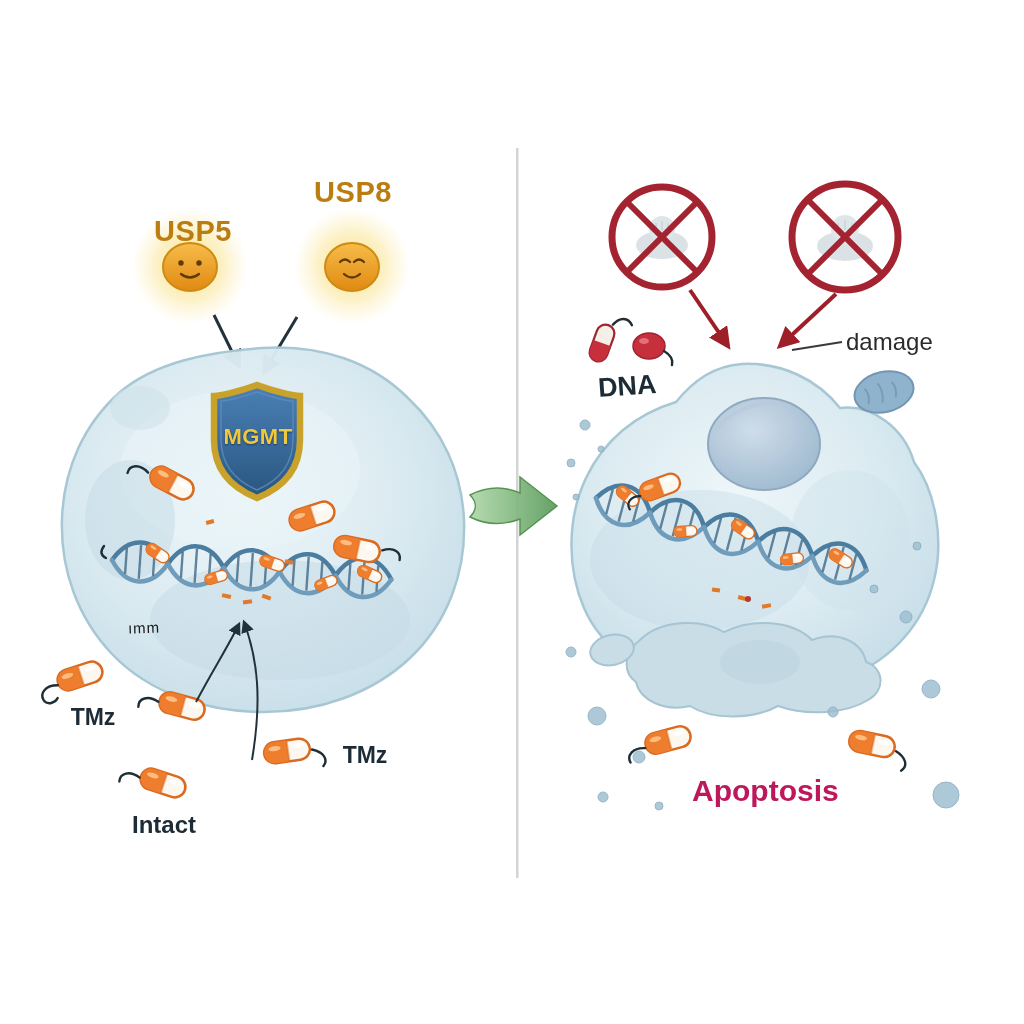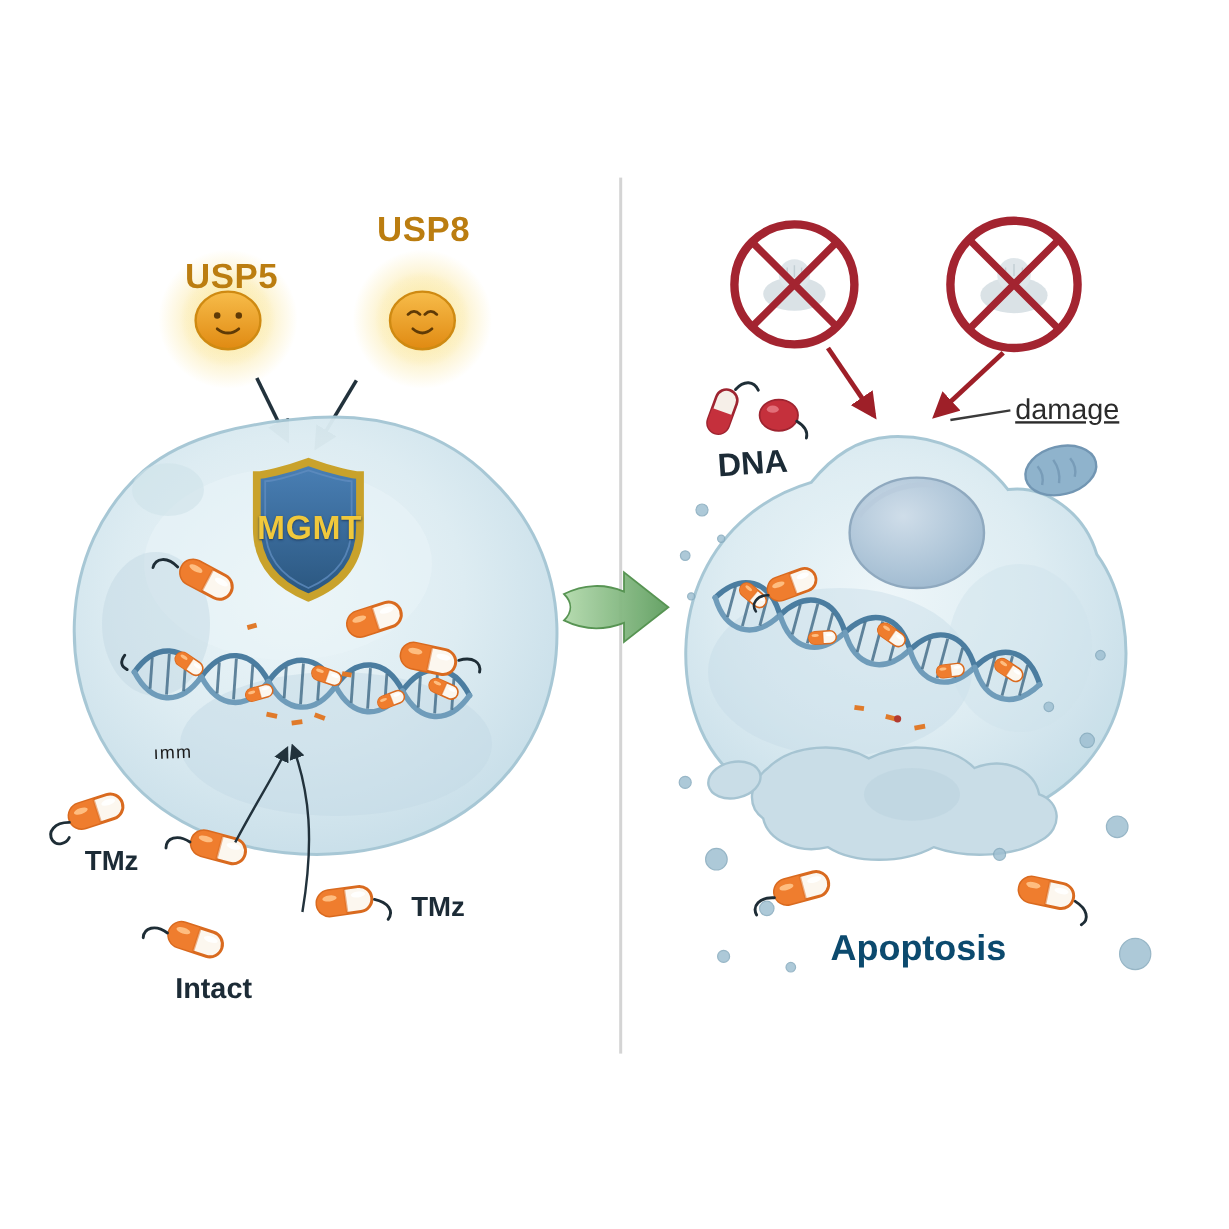--- a/index.html
+++ b/index.html
@@ -4,29 +4,29 @@
 <title>Diagram</title>
 <style>
   html,body{margin:0;padding:0;background:#ffffff;}
   #stage{position:relative;width:1024px;height:1024px;background:#ffffff;overflow:hidden;
          font-family:"Liberation Sans",sans-serif;}
   #art{position:absolute;left:0;top:0;}
   .lbl{position:absolute;color:#1c2b36;white-space:nowrap;user-select:none;}
   .lbl-usp{width:90px;text-align:center;font-size:29px;font-weight:800;color:#bb7d10;letter-spacing:.5px;}
   #lbl-usp5{left:148px;top:187px;margin-top:28px;}
   #lbl-usp8{left:308px;top:176px;}
-  #lbl-mgmt{left:212px;top:424px;width:92px;text-align:center;font-size:28px;font-weight:800;
+  #lbl-mgmt{left:212px;top:424px;width:92px;text-align:center;font-size:22px;font-weight:800;
             color:#f0c83c;text-shadow:0 1px 2px #1d3a5f;letter-spacing:.5px;}
   #lbl-tmz1{left:58px;top:704px;width:70px;text-align:center;font-size:23px;font-weight:600;}
   #lbl-tmz2{left:330px;top:742px;width:70px;text-align:center;font-size:23px;font-weight:600;}
-  #lbl-intact{left:118px;top:811px;width:92px;text-align:right;font-size:24px;font-weight:600;}
+  #lbl-intact{left:118px;top:811px;width:92px;text-align:center;font-size:24px;font-weight:600;}
   #lbl-scribble{left:128px;top:619px;font-size:15px;color:#1a1a1a;letter-spacing:1px;transform:rotate(-2deg);}
   #lbl-dna{left:598px;top:371px;font-size:27px;font-weight:800;transform:rotate(-4deg);}
-  #lbl-damage{left:846px;top:328px;font-size:24px;font-weight:500;color:#2b2b2b;text-decoration:underline;}
-  #lbl-apoptosis{left:692px;top:774px;width:146px;text-align:center;font-size:30px;font-weight:800;color:#0c4a6e;}
+  #lbl-damage{left:846px;top:328px;font-size:24px;font-weight:500;color:#2b2b2b;}
+  #lbl-apoptosis{left:692px;top:774px;width:146px;text-align:center;font-size:30px;font-weight:800;color:#be185d;}
   .strandA{stroke:#4b7da0;stroke-width:4.5;fill:none;stroke-linecap:round;}
   .strandB{stroke:#6f9cba;stroke-width:4.5;fill:none;stroke-linecap:round;}
   .rung{stroke:#49718c;stroke-width:2.4;opacity:.85;}
   .hook{stroke:#1e2d36;stroke-width:2.4;fill:none;stroke-linecap:round;}
   .dash{fill:#e07a2a;}
   .dot{fill:#9fc0d2;stroke:#86aabd;stroke-width:1;opacity:.85;}
 </style>
 </head>
 <body>
 

